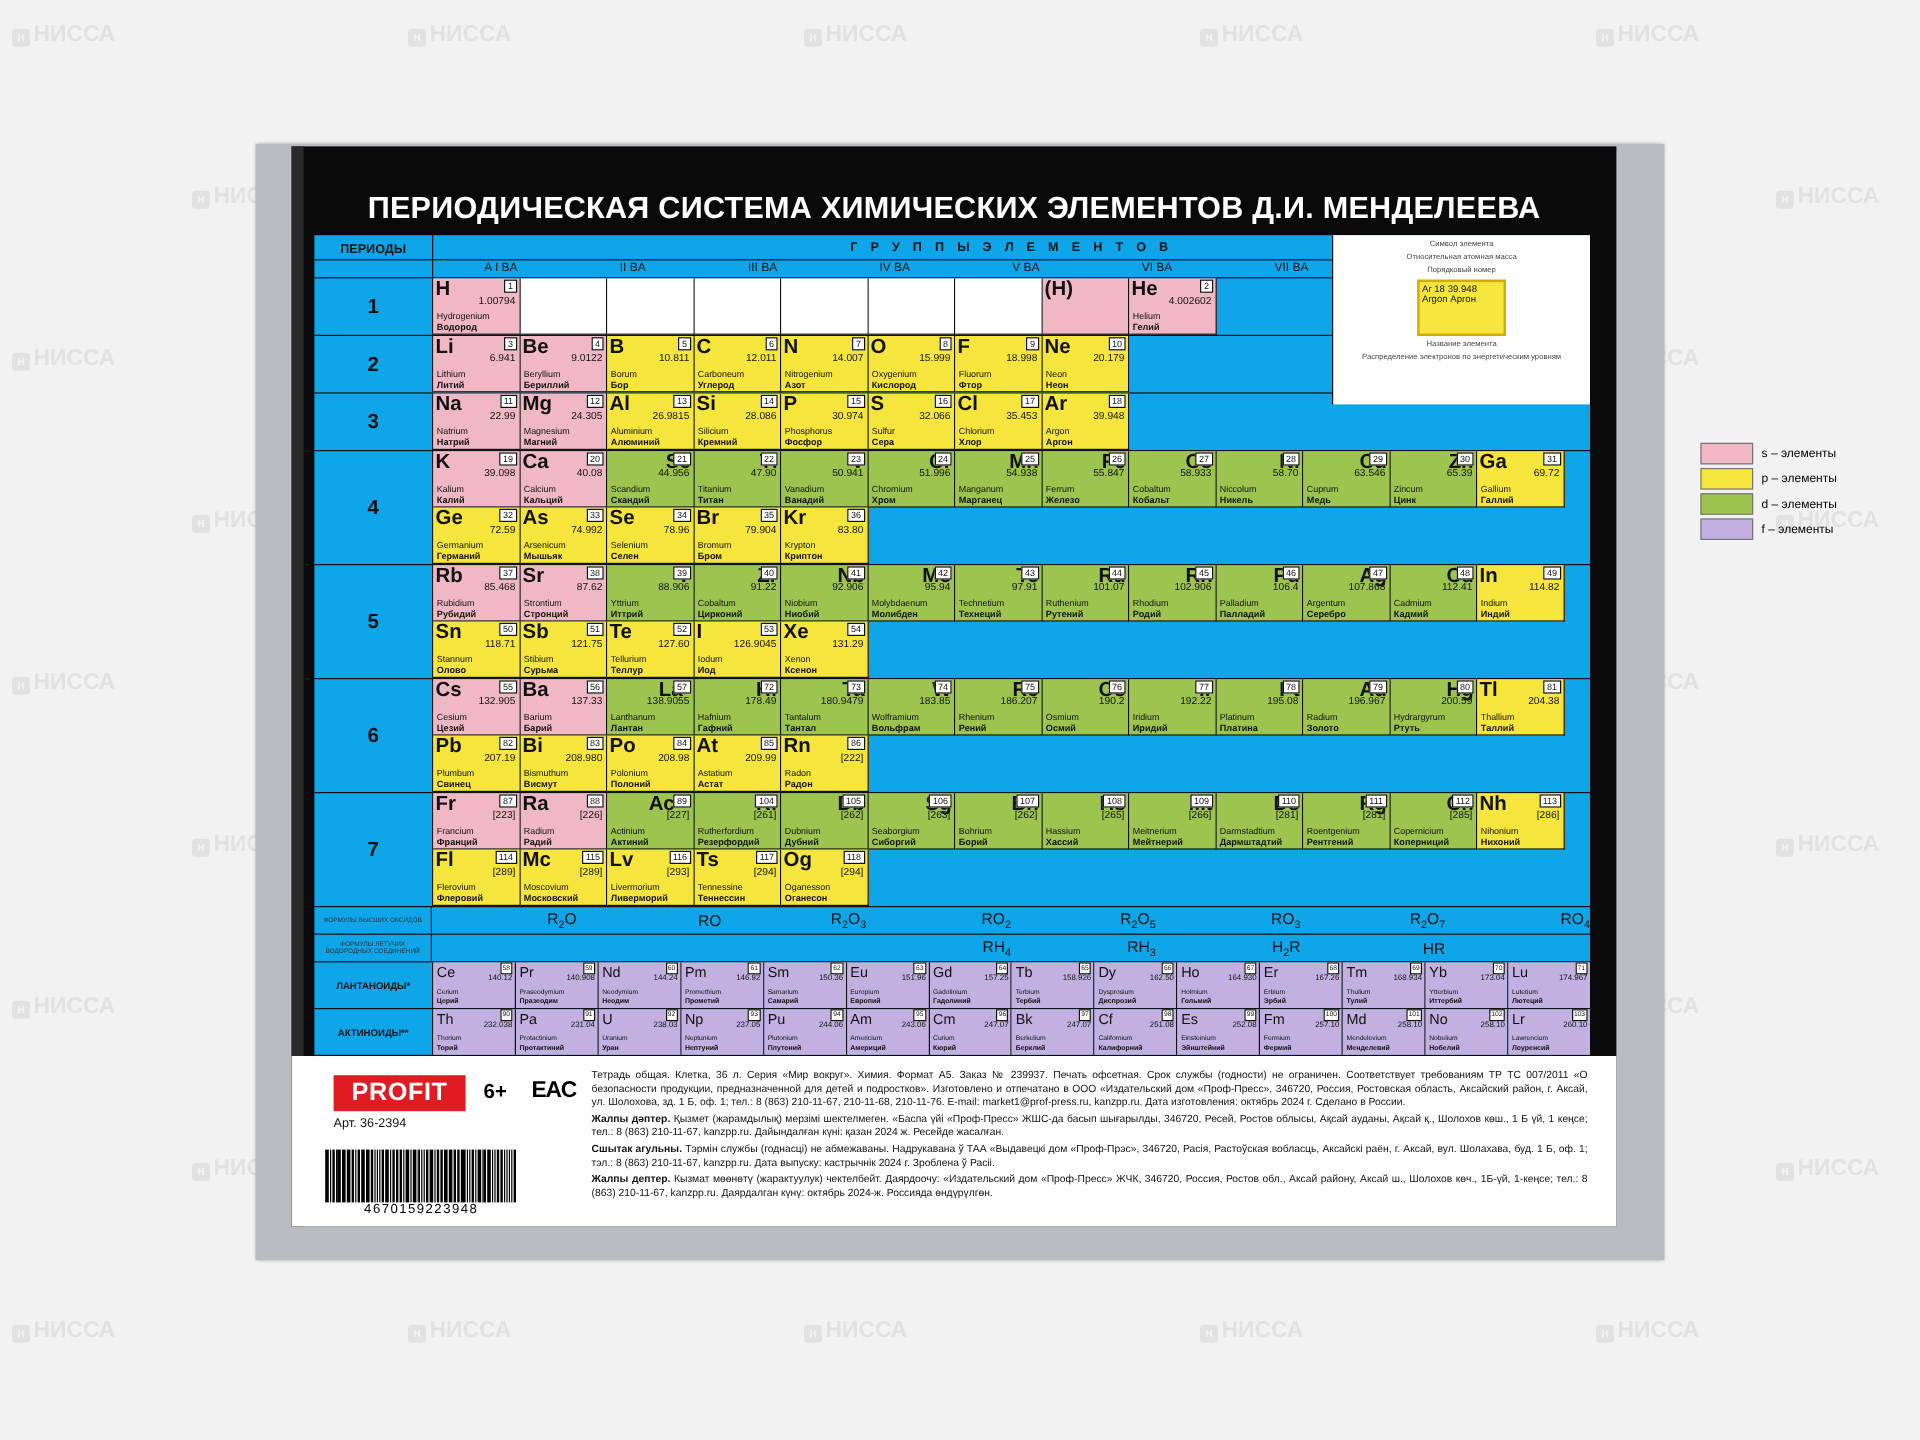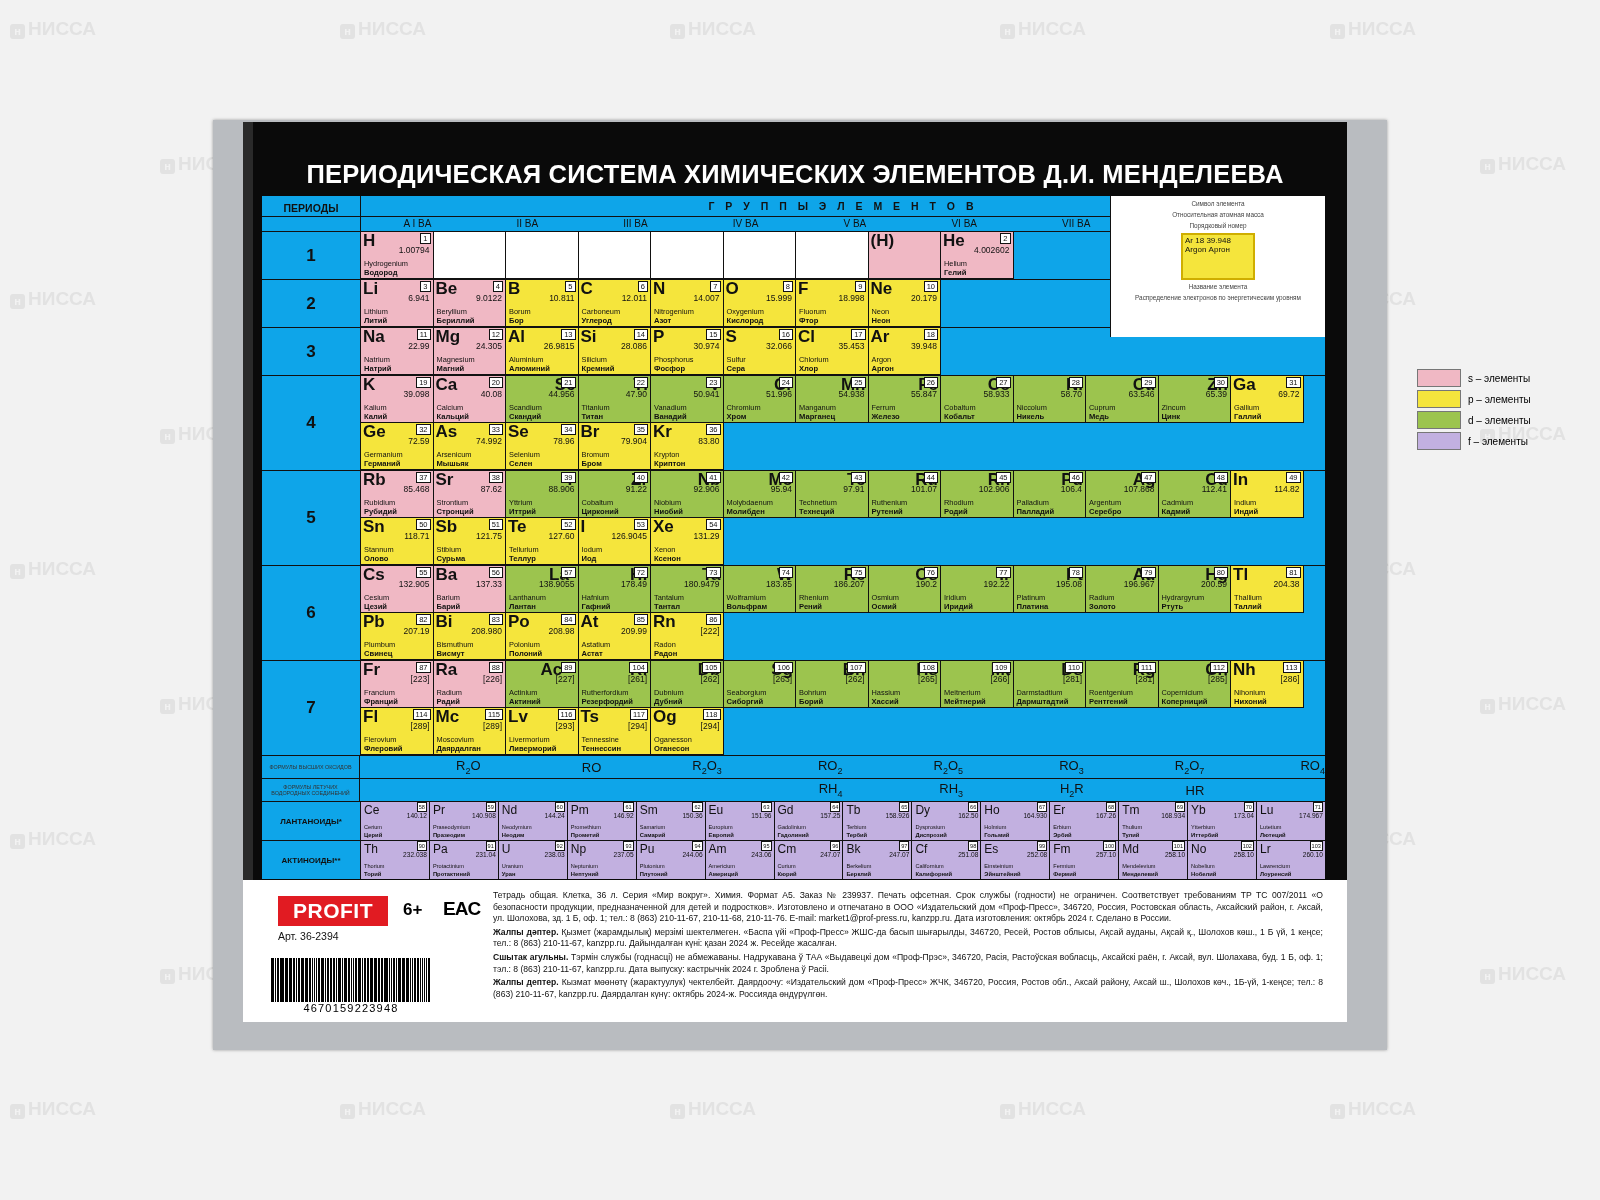--- a/index.html
+++ b/index.html
@@ -521,21 +521,21 @@
           </div>
           <div class="cell d right">
             <span class="sym">Cn</span>
             <span class="z">112</span>
             <span class="mass">[285]</span>
             <span class="lat">Copernicium</span>
             <span class="rus">Коперниций</span>
           </div>
           <div class="cell p"><span class="sym">Nh</span><span class="z">113</span><span class="mass">[286]</span><span class="lat">Nihonium</span><span class="rus">Нихоний</span></div>
           <div class="cell p"><span class="sym">Fl</span><span class="z">114</span><span class="mass">[289]</span><span class="lat">Flerovium</span><span class="rus">Флеровий</span></div>
-          <div class="cell p"><span class="sym">Mc</span><span class="z">115</span><span class="mass">[289]</span><span class="lat">Moscovium</span><span class="rus">Даярдалган</span></div>
+          <div class="cell p"><span class="sym">Mc</span><span class="z">115</span><span class="mass">[289]</span><span class="lat">Moscovium</span><span class="rus">Московский</span></div>
           <div class="cell p"><span class="sym">Lv</span><span class="z">116</span><span class="mass">[293]</span><span class="lat">Livermorium</span><span class="rus">Ливерморий</span></div>
           <div class="cell p"><span class="sym">Ts</span><span class="z">117</span><span class="mass">[294]</span><span class="lat">Tennessine</span><span class="rus">Теннессин</span></div>
           <div class="cell p"><span class="sym">Og</span><span class="z">118</span><span class="mass">[294]</span><span class="lat">Oganesson</span><span class="rus">Оганесон</span></div>
         </div>
       </div>
     </div>
 
   <div class="oxrow">
     <div class="oxlabel">ФОРМУЛЫ ВЫСШИХ ОКСИДОВ</div>
     <div class="oxcells" id="oxcells">

